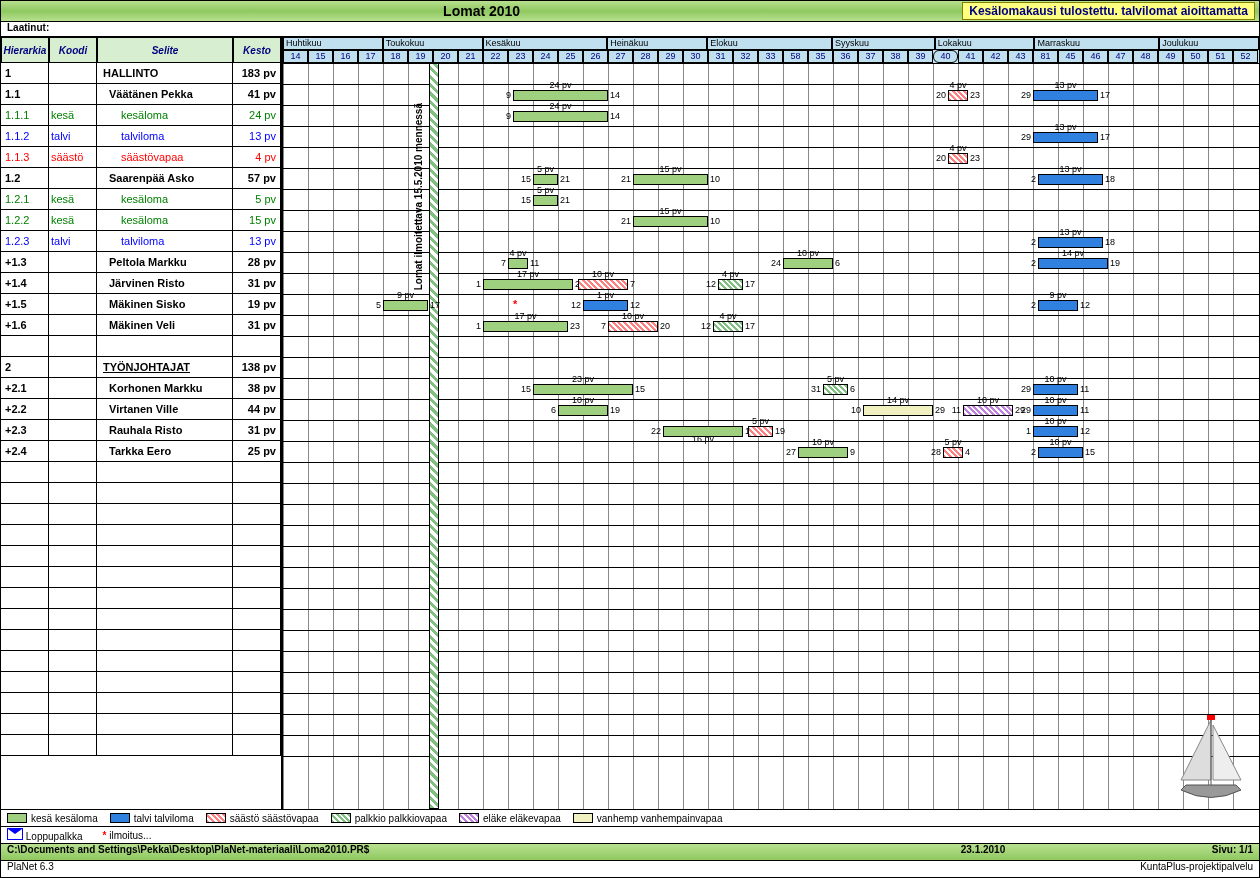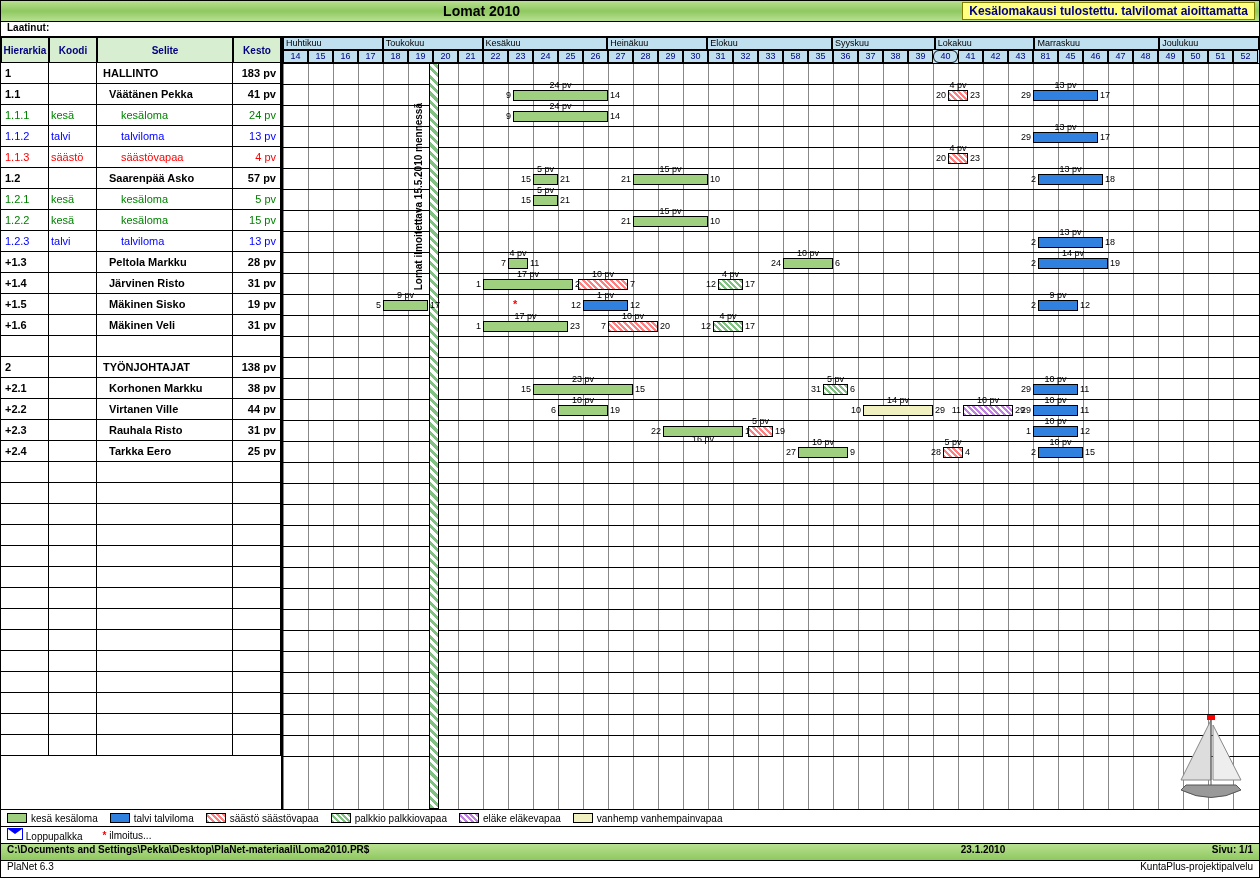--- a/index.html
+++ b/index.html
@@ -5,21 +5,21 @@
 body { margin:0; font-family: Arial, sans-serif; font-size:11px; background:#fff; }
 .page { width:1260px; height:878px; border:1px solid #000; box-sizing:border-box; position:relative; display:flex; flex-direction:column; }
 .header { display:flex; align-items:center; height:20px; background:linear-gradient(to bottom,#b8e090 0%, #8fc860 50%, #b8e090 100%); border-bottom:1px solid #000; }
 .header .h-left { font-weight:bold; font-size:14px; padding-left:6px; flex:0 0 280px;}
 .header .h-center { font-weight:bold; font-size:14px; flex:1; text-align:center;}
 .header .h-right { background:#ffff80; border:1px solid #808000; font-weight:bold; font-size:12px; color:#000080; padding:1px 6px; margin-right:4px;}
 .subhead { height:14px; font-size:10px; font-weight:bold; padding-left:6px; border-bottom:1px solid #000;}
 .body { flex:1; display:flex; overflow:hidden; position:relative; }
 .left { flex:0 0 280px; border-right:2px solid #000; display:flex; flex-direction:column; }
 .colheads { display:flex; height:26px; background:#d8eed0; }
-.colheads div { border:1px solid #000; box-sizing:border-box; display:flex; align-items:center; justify-content:center; color:#000080; font-size:10px; font-weight:bold;}
+.colheads div { border:1px solid #000; box-sizing:border-box; display:flex; align-items:center; justify-content:center; color:#000080; font-size:10px; font-weight:bold;font-style:italic;}
 .ch1{flex:0 0 48px;} .ch2{flex:0 0 48px;} .ch3{flex:1;} .ch4{flex:0 0 48px;}
 .rows { flex:1; }
 .row { display:flex; height:21px; border-bottom:1px solid #000; box-sizing:border-box; }
 .row .c1{flex:0 0 48px; padding-left:4px;} .row .c2{flex:0 0 48px; padding-left:2px;} .row .c3{flex:1; padding-left:6px;} .row .c4{flex:0 0 48px; text-align:right; padding-right:4px;}
 .row div{border-right:1px solid #000; box-sizing:border-box; display:flex; align-items:center; white-space:nowrap; overflow:hidden;}
 .row .c4{justify-content:flex-end;}
 .bold{font-weight:bold;}
 .green{color:#008000;} .blue{color:#0000ff;} .red{color:#ff0000;}
 .right { flex:1; position:relative; }
 .timeline-head { position:absolute; top:0; left:0; right:0; height:26px; background:#c0e0f0; border-bottom:1px solid #000;}
@@ -155,21 +155,21 @@
           </div>
           <div class="row">
             <div class="c1"></div>
             <div class="c2"></div>
             <div class="c3"></div>
             <div class="c4"></div>
           </div>
           <div class="row">
             <div class="c1 bold">2</div>
             <div class="c2 bold"></div>
-            <div class="c3 bold" style="padding-left: 6px;">TYÖNJOHTAJAT</div>
+            <div class="c3 bold" style="padding-left: 6px; text-decoration: underline;">TYÖNJOHTAJAT</div>
             <div class="c4 bold">138 pv</div>
           </div>
           <div class="row">
             <div class="c1 bold">+2.1</div>
             <div class="c2 bold"></div>
             <div class="c3 bold" style="padding-left: 12px;">Korhonen Markku</div>
             <div class="c4 bold">38 pv</div>
           </div>
           <div class="row">
             <div class="c1 bold">+2.2</div>

